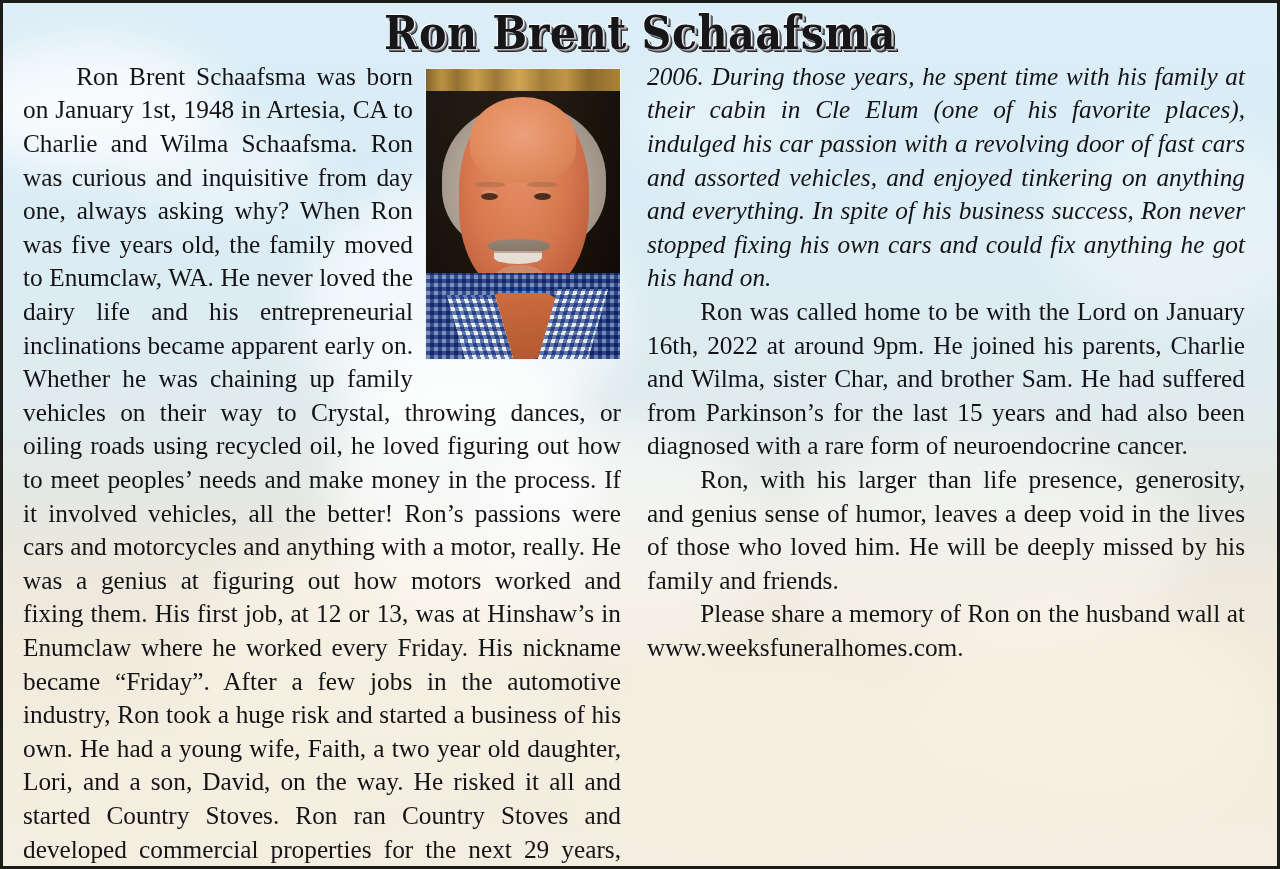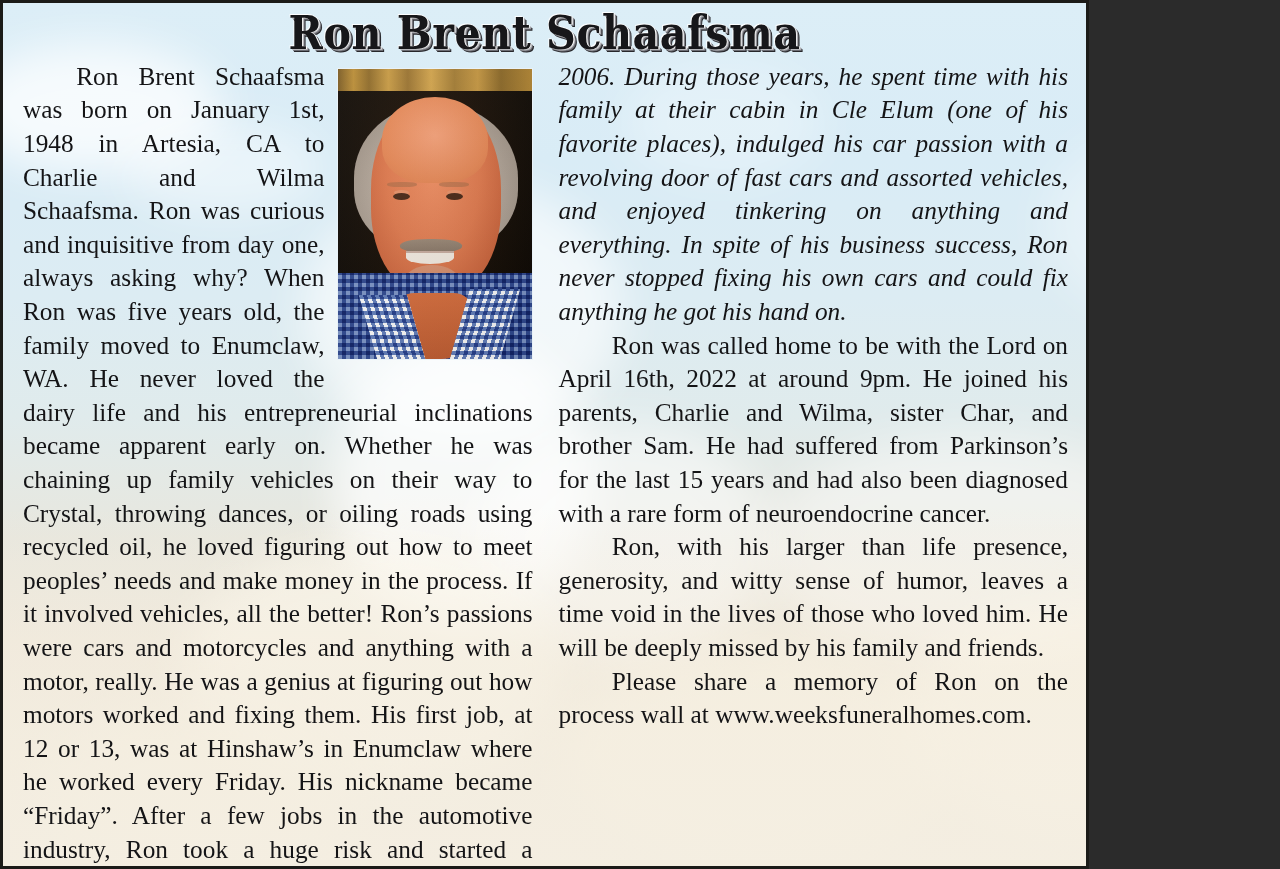--- a/index.html
+++ b/index.html
@@ -3,21 +3,21 @@
 <meta charset="utf-8">
 <title>Obituary</title>
 <style>
   html, body {
     margin: 0;
     padding: 0;
     background: #2b2b2b;
   }
   #page {
     position: relative;
-    width: 1089px;
+    width: 1280px;
     height: 869px;
     overflow: hidden;
     box-sizing: border-box;
     border: 3px solid #1b1b18;
     background: #e5e5e5;
     font-family: "Liberation Serif", "DejaVu Serif", serif;
   }
 
   
   .bg-layer {
@@ -259,20 +259,20 @@
             <div class="ph-collar-l"></div>
             <div class="ph-collar-r"></div>
             <div class="ph-grain"></div>
           </div>
         </div>
         <p>Ron Brent Schaafsma was born on January 1st, 1948 in Artesia, CA to Charlie and Wilma Schaafsma. Ron was curious and inquisitive from day one, always asking why? When Ron was five years old, the family moved to Enumclaw, WA. He never loved the dairy life and his entrepreneurial inclinations became apparent early on. Whether he was chaining up family vehicles on their way to Crystal, throwing dances, or oiling roads using recycled oil, he loved figuring out how to meet peoples’ needs and make money in the process. If it involved vehicles, all the better! Ron’s passions were cars and motorcycles and anything with a motor, really. He was a genius at figuring out how motors worked and fixing them. His first job, at 12 or 13, was at Hinshaw’s in Enumclaw where he worked every Friday. His nickname became “Friday”. After a few jobs in the automotive industry, Ron took a huge risk and started a business of his own. He had a young wife, Faith, a two year old daughter, Lori, and a son, David, on the way. He risked it all and started Country Stoves. Ron ran Country Stoves and developed commercial properties for the next 29 years, selling Country to Lennox Hearth Products in</p>
       </div>
 
       <div class="col col-right">
         <p class="no-indent">2006. During those years, he spent time with his family at their cabin in Cle Elum (one of his favorite places), indulged his car passion with a revolving door of fast cars and assorted vehicles, and enjoyed tinkering on anything and everything. In spite of his business success, Ron never stopped fixing his own cars and could fix anything he got his hand on.</p>
-        <p>Ron was called home to be with the Lord on April 16th, 2022 at around 9pm. He joined his parents, Charlie and Wilma, sister Char, and brother Sam. He had suffered from Parkinson’s for the last 15 years and had also been diagnosed with a rare form of neuroendocrine cancer.</p>
-        <p>Ron, with his larger than life presence, generosity, and witty sense of humor, leaves a time void in the lives of those who loved him. He will be deeply missed by his family and friends.</p>
-        <p>Please share a memory of Ron on the process wall at www.weeksfuneralhomes.com.</p>
+        <p>Ron was called home to be with the Lord on January 16th, 2022 at around 9pm. He joined his parents, Charlie and Wilma, sister Char, and brother Sam. He had suffered from Parkinson’s for the last 15 years and had also been diagnosed with a rare form of neuroendocrine cancer.</p>
+        <p>Ron, with his larger than life presence, generosity, and genius sense of humor, leaves a deep void in the lives of those who loved him. He will be deeply missed by his family and friends.</p>
+        <p>Please share a memory of Ron on the husband wall at www.weeksfuneralhomes.com.</p>
       </div>
 
     </div>
   </div>
 </div>
 
 </body></html>

